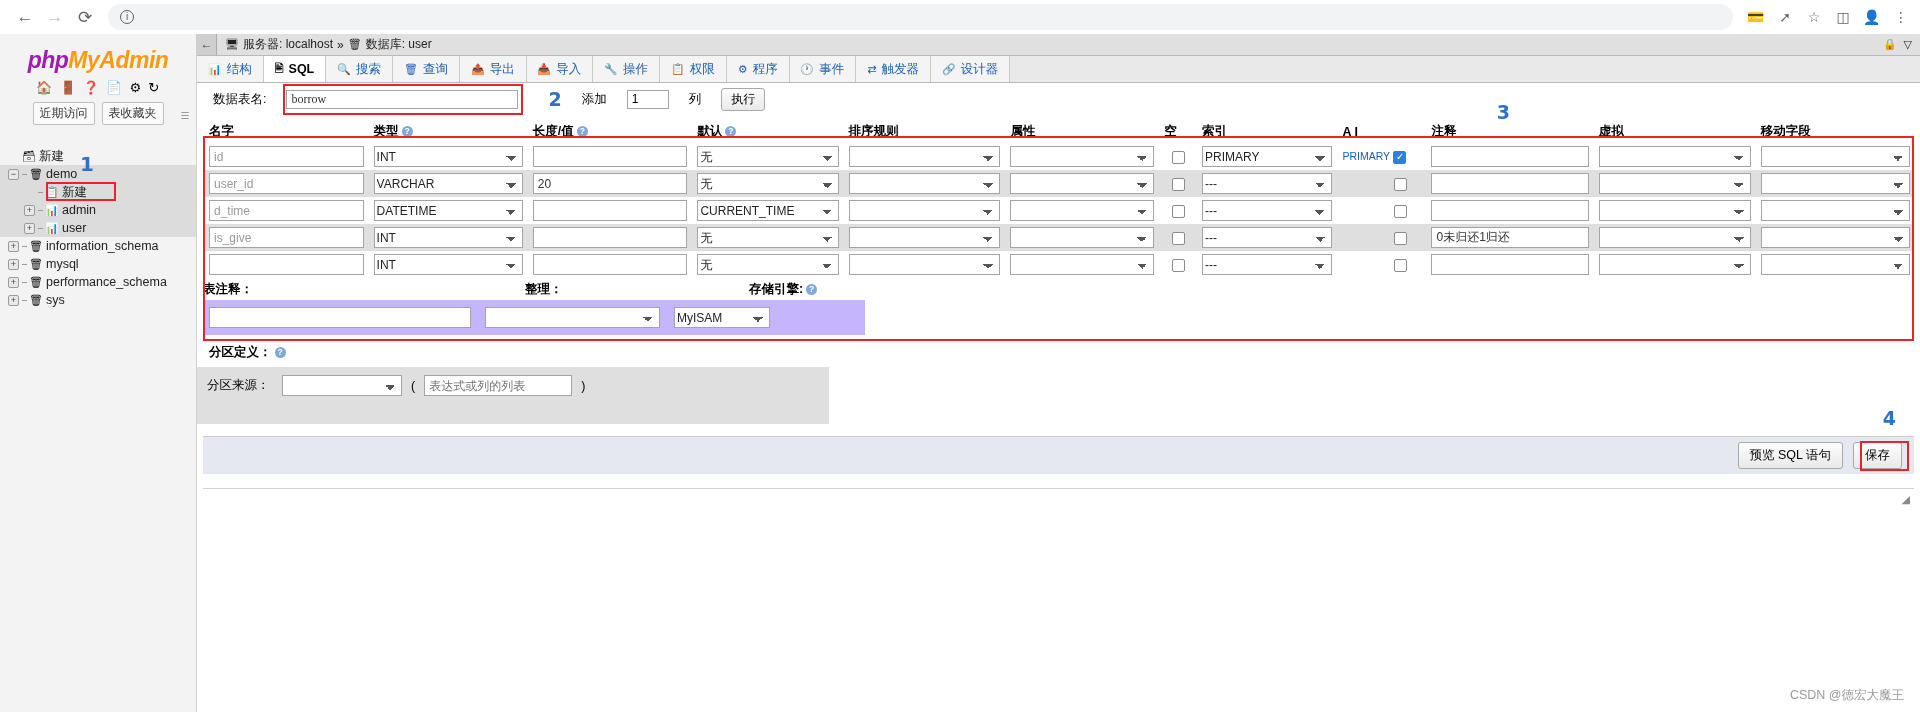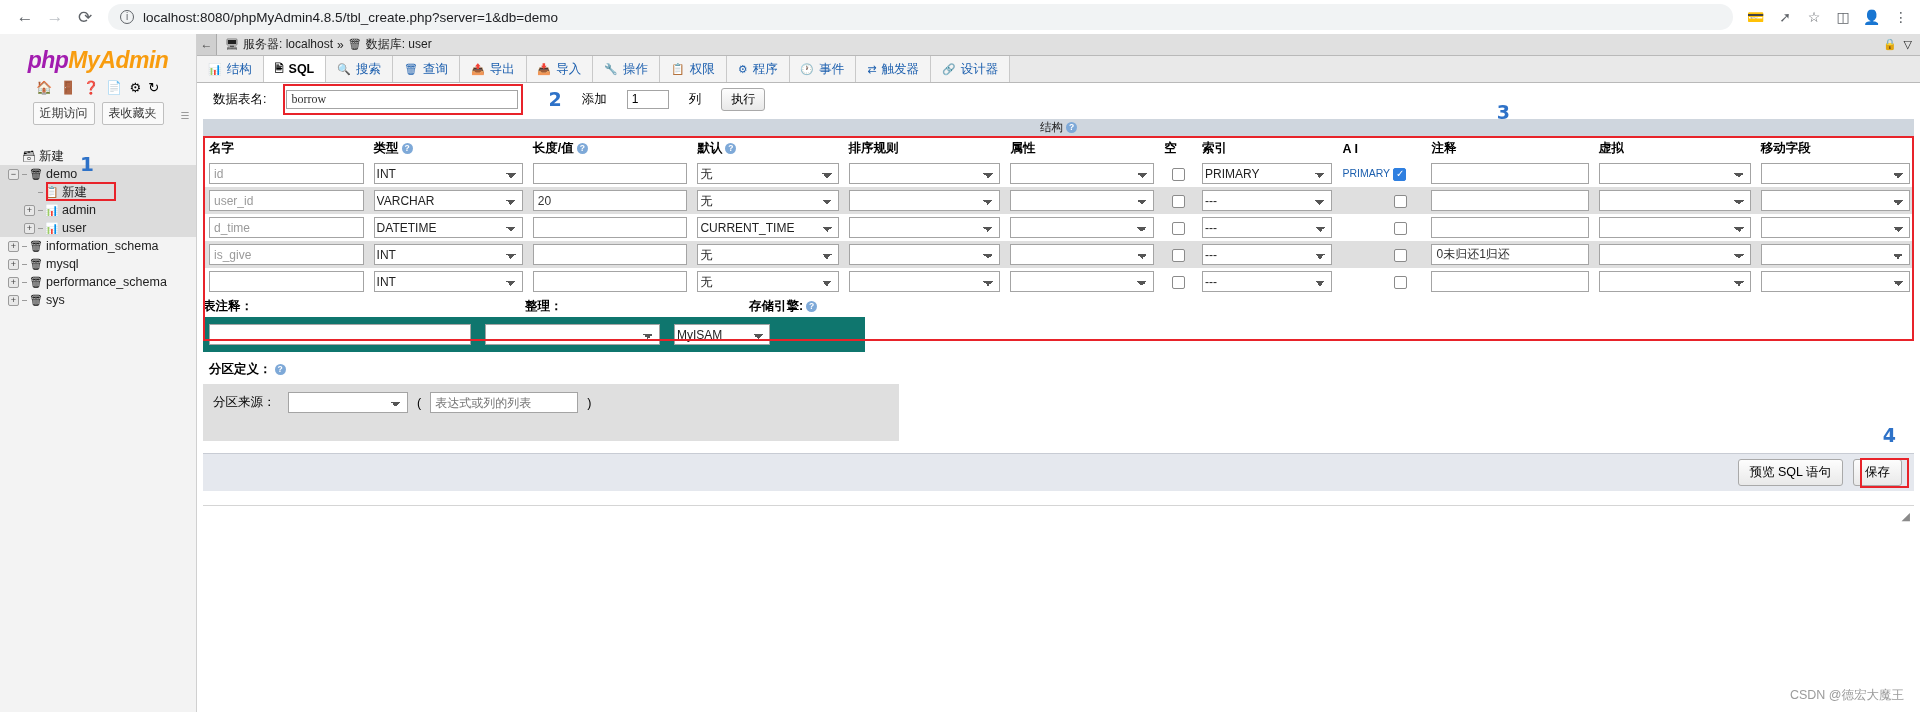--- a/index.html
+++ b/index.html
@@ -116,29 +116,29 @@
   .cb.on { background:#2f7fe0; border-color:#2f7fe0; position:relative; }
   .cb.on:after { content:"✓"; color:#fff; font-size:10px; position:absolute; left:1.5px; top:-1px; }
   .pri { color:#1c5fae; font-size:10.5px; }
   .help { display:inline-block; width:11px; height:11px; border-radius:50%; background:#7ea9d8;
           color:#fff; font-size:8.5px; line-height:11px; text-align:center; font-weight:bold;
           vertical-align:middle; margin-left:3px;}
 
   
   .meta-hdr { display:flex; font-size:12.5px; font-weight:bold; padding:3px 0 2px 6px;gap:12px; }
   .meta-hdr div { white-space:nowrap; }
-  .meta-row { display:flex; align-items:center; gap:14px; background:#0f766e; padding:7px 6px;
+  .meta-row { display:flex; align-items:center; gap:14px; background:#c4b5fd; padding:7px 6px;
               width:662px; margin-left:6px; }
   .meta-in { width:262px; height:21px; border:1px solid #a4a4a4; background:#fff; font-family:inherit;}
   .meta-sel { width:175px; height:21px; }
   .meta-sel2 { width:96px; height:21px; }
 
   
   .part-title { font-weight:bold; font-size:12.5px; padding:9px 0 6px 12px; }
-  .part-box { background:#dfdfdf; width:696px; margin-left:6px; padding:8px 10px 16px 10px; }
+  .part-box { background:#dfdfdf; width:632px; padding:8px 10px 16px 10px; }
   .part-line { display:flex; align-items:center; gap:9px; font-size:12.5px; margin-bottom:12px; }
   .part-line .pl { width:66px; }
   .psel { width:120px; height:21px; }
   .pexpr { width:148px; height:21px; border:1px solid #a4a4a4; color:#9a9a9a; padding:0 4px;
            font-size:12px; font-family:inherit;}
   .pnum { width:44px; height:21px; border:1px solid #a4a4a4; font-family:inherit;}
 
   
   .savebar { margin:12px 6px 0 6px; background:#e5e8ee; border-top:1px solid #c8ccd4;
              height:38px; display:flex; align-items:center; justify-content:flex-end;
@@ -156,21 +156,20 @@
 </style>
 </head>
 <body>
 
 <div class="browser-bar">
   <div class="nav-btn">←</div>
   <div class="nav-btn disabled">→</div>
   <div class="nav-btn">⟳</div>
   <div class="urlbar">
     <div class="info-ico">i</div>
-    <div class="url">localhost:8080/phpMyAdmin4.8.5/tbl_create.php?server=1&amp;db=demo</div>
   </div>
   <div class="bar-icons">
     <span class="i">💳</span>
     <span class="i">➚</span>
     <span class="i">☆</span>
     <span class="i">◫</span>
     <span class="i">👤</span>
     <span class="i">⋮</span>
   </div>
 </div>
@@ -331,23 +330,20 @@
       </span>
       <span class="ann-num2">2</span>
       <span class="lbl">添加</span>
       <input class="addnum" value="1" style="">
       <span class="lbl">列</span>
       <button class="gobtn">执行</button>
     </div>
 
     <div class="struct-wrap">
       <div class="ann-num3">3</div>
-      <div class="struct-title">
-        <span>结构</span><span class="help">?</span>
-      </div>
       <div class="ann-struct"></div>
 
       <table class="struct">
         <colgroup>
           <col style="width:122px">
             <col style="width:118px">
             <col style="width:122px">
           <col style="width:112px">
             <col style="width:120px">
             <col style="width:114px">

